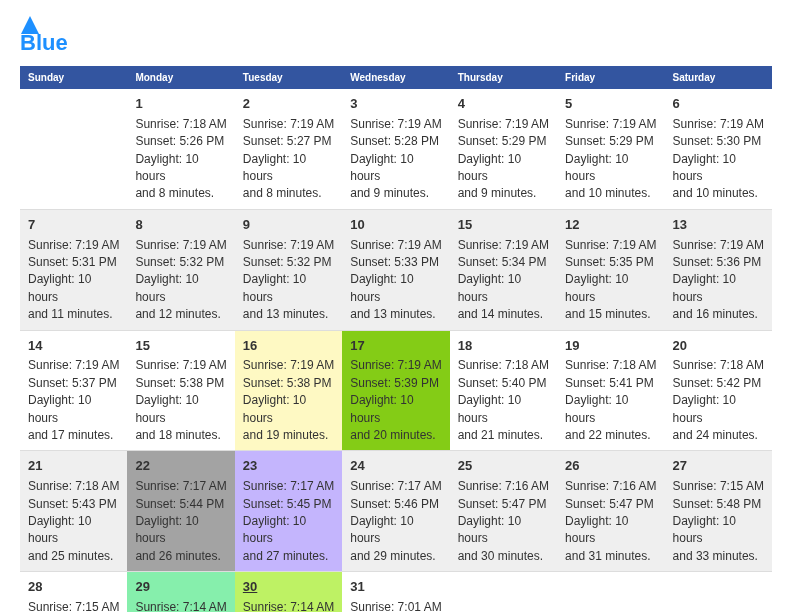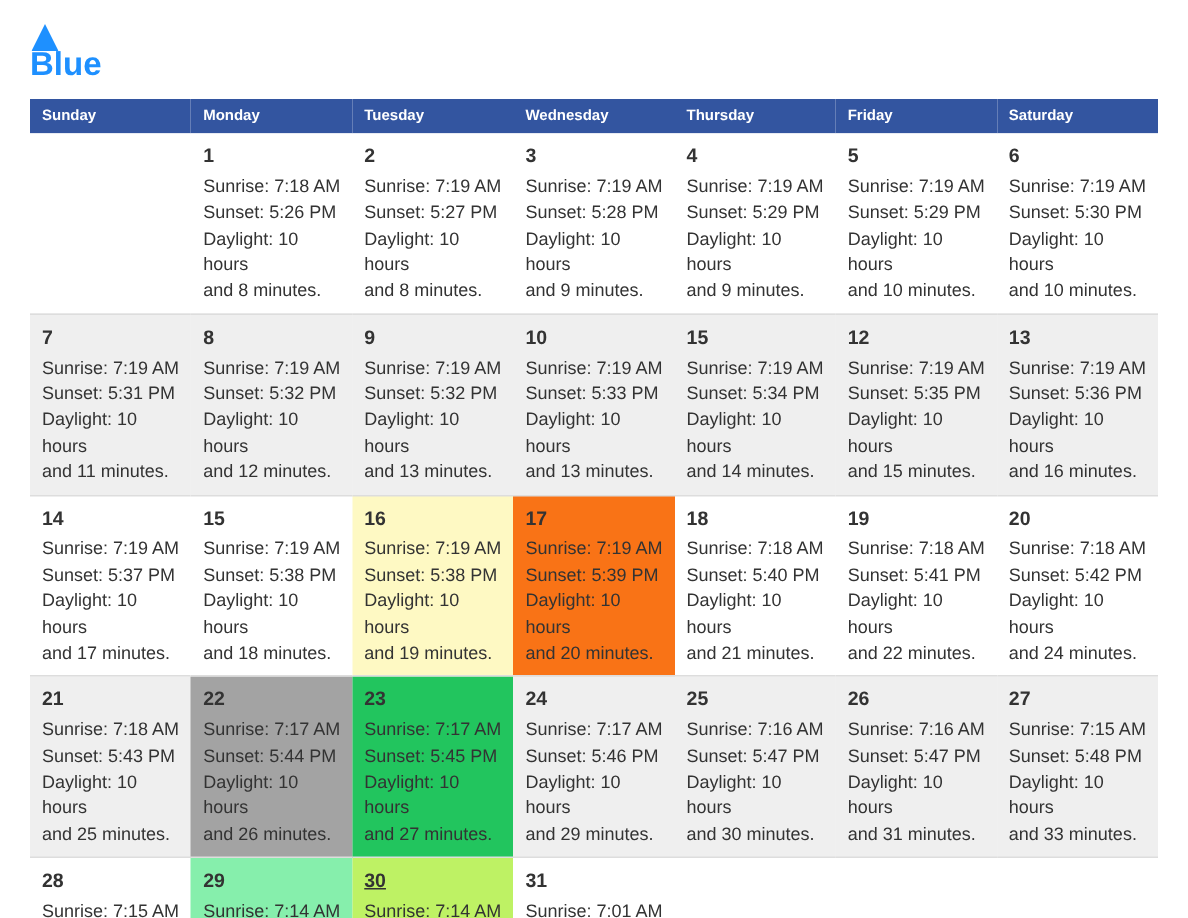--- a/index.html
+++ b/index.html
@@ -216,21 +216,21 @@
 Daylight: 10 hours
 and 18 minutes.</div>
         </td>
         <td style="background-color: #fef9c3;">
           <span class="day-num">16</span>
           <div class="day-info" style="white-space: pre-line;">Sunrise: 7:19 AM
 Sunset: 5:38 PM
 Daylight: 10 hours
 and 19 minutes.</div>
         </td>
-        <td style="background-color: #f97316;">
+        <td style="background-color: #84cc16;">
           <span class="day-num">17</span>
           <div class="day-info" style="white-space: pre-line;">Sunrise: 7:19 AM
 Sunset: 5:39 PM
 Daylight: 10 hours
 and 20 minutes.</div>
         </td>
         <td style="background-color: rgb(255, 255, 255);">
           <span class="day-num">18</span>
           <div class="day-info" style="white-space: pre-line;">Sunrise: 7:18 AM
 Sunset: 5:40 PM
@@ -260,21 +260,21 @@
 Daylight: 10 hours
 and 25 minutes.</div>
         </td>
         <td style="background-color: #a3a3a3;">
           <span class="day-num">22</span>
           <div class="day-info" style="white-space: pre-line;">Sunrise: 7:17 AM
 Sunset: 5:44 PM
 Daylight: 10 hours
 and 26 minutes.</div>
         </td>
-        <td style="background-color: #22c55e;">
+        <td style="background-color: #c4b5fd;">
           <span class="day-num">23</span>
           <div class="day-info" style="white-space: pre-line;">Sunrise: 7:17 AM
 Sunset: 5:45 PM
 Daylight: 10 hours
 and 27 minutes.</div>
         </td>
         <td style="background-color: rgb(239, 239, 239);">
           <span class="day-num">24</span>
           <div class="day-info" style="white-space: pre-line;">Sunrise: 7:17 AM
 Sunset: 5:46 PM

